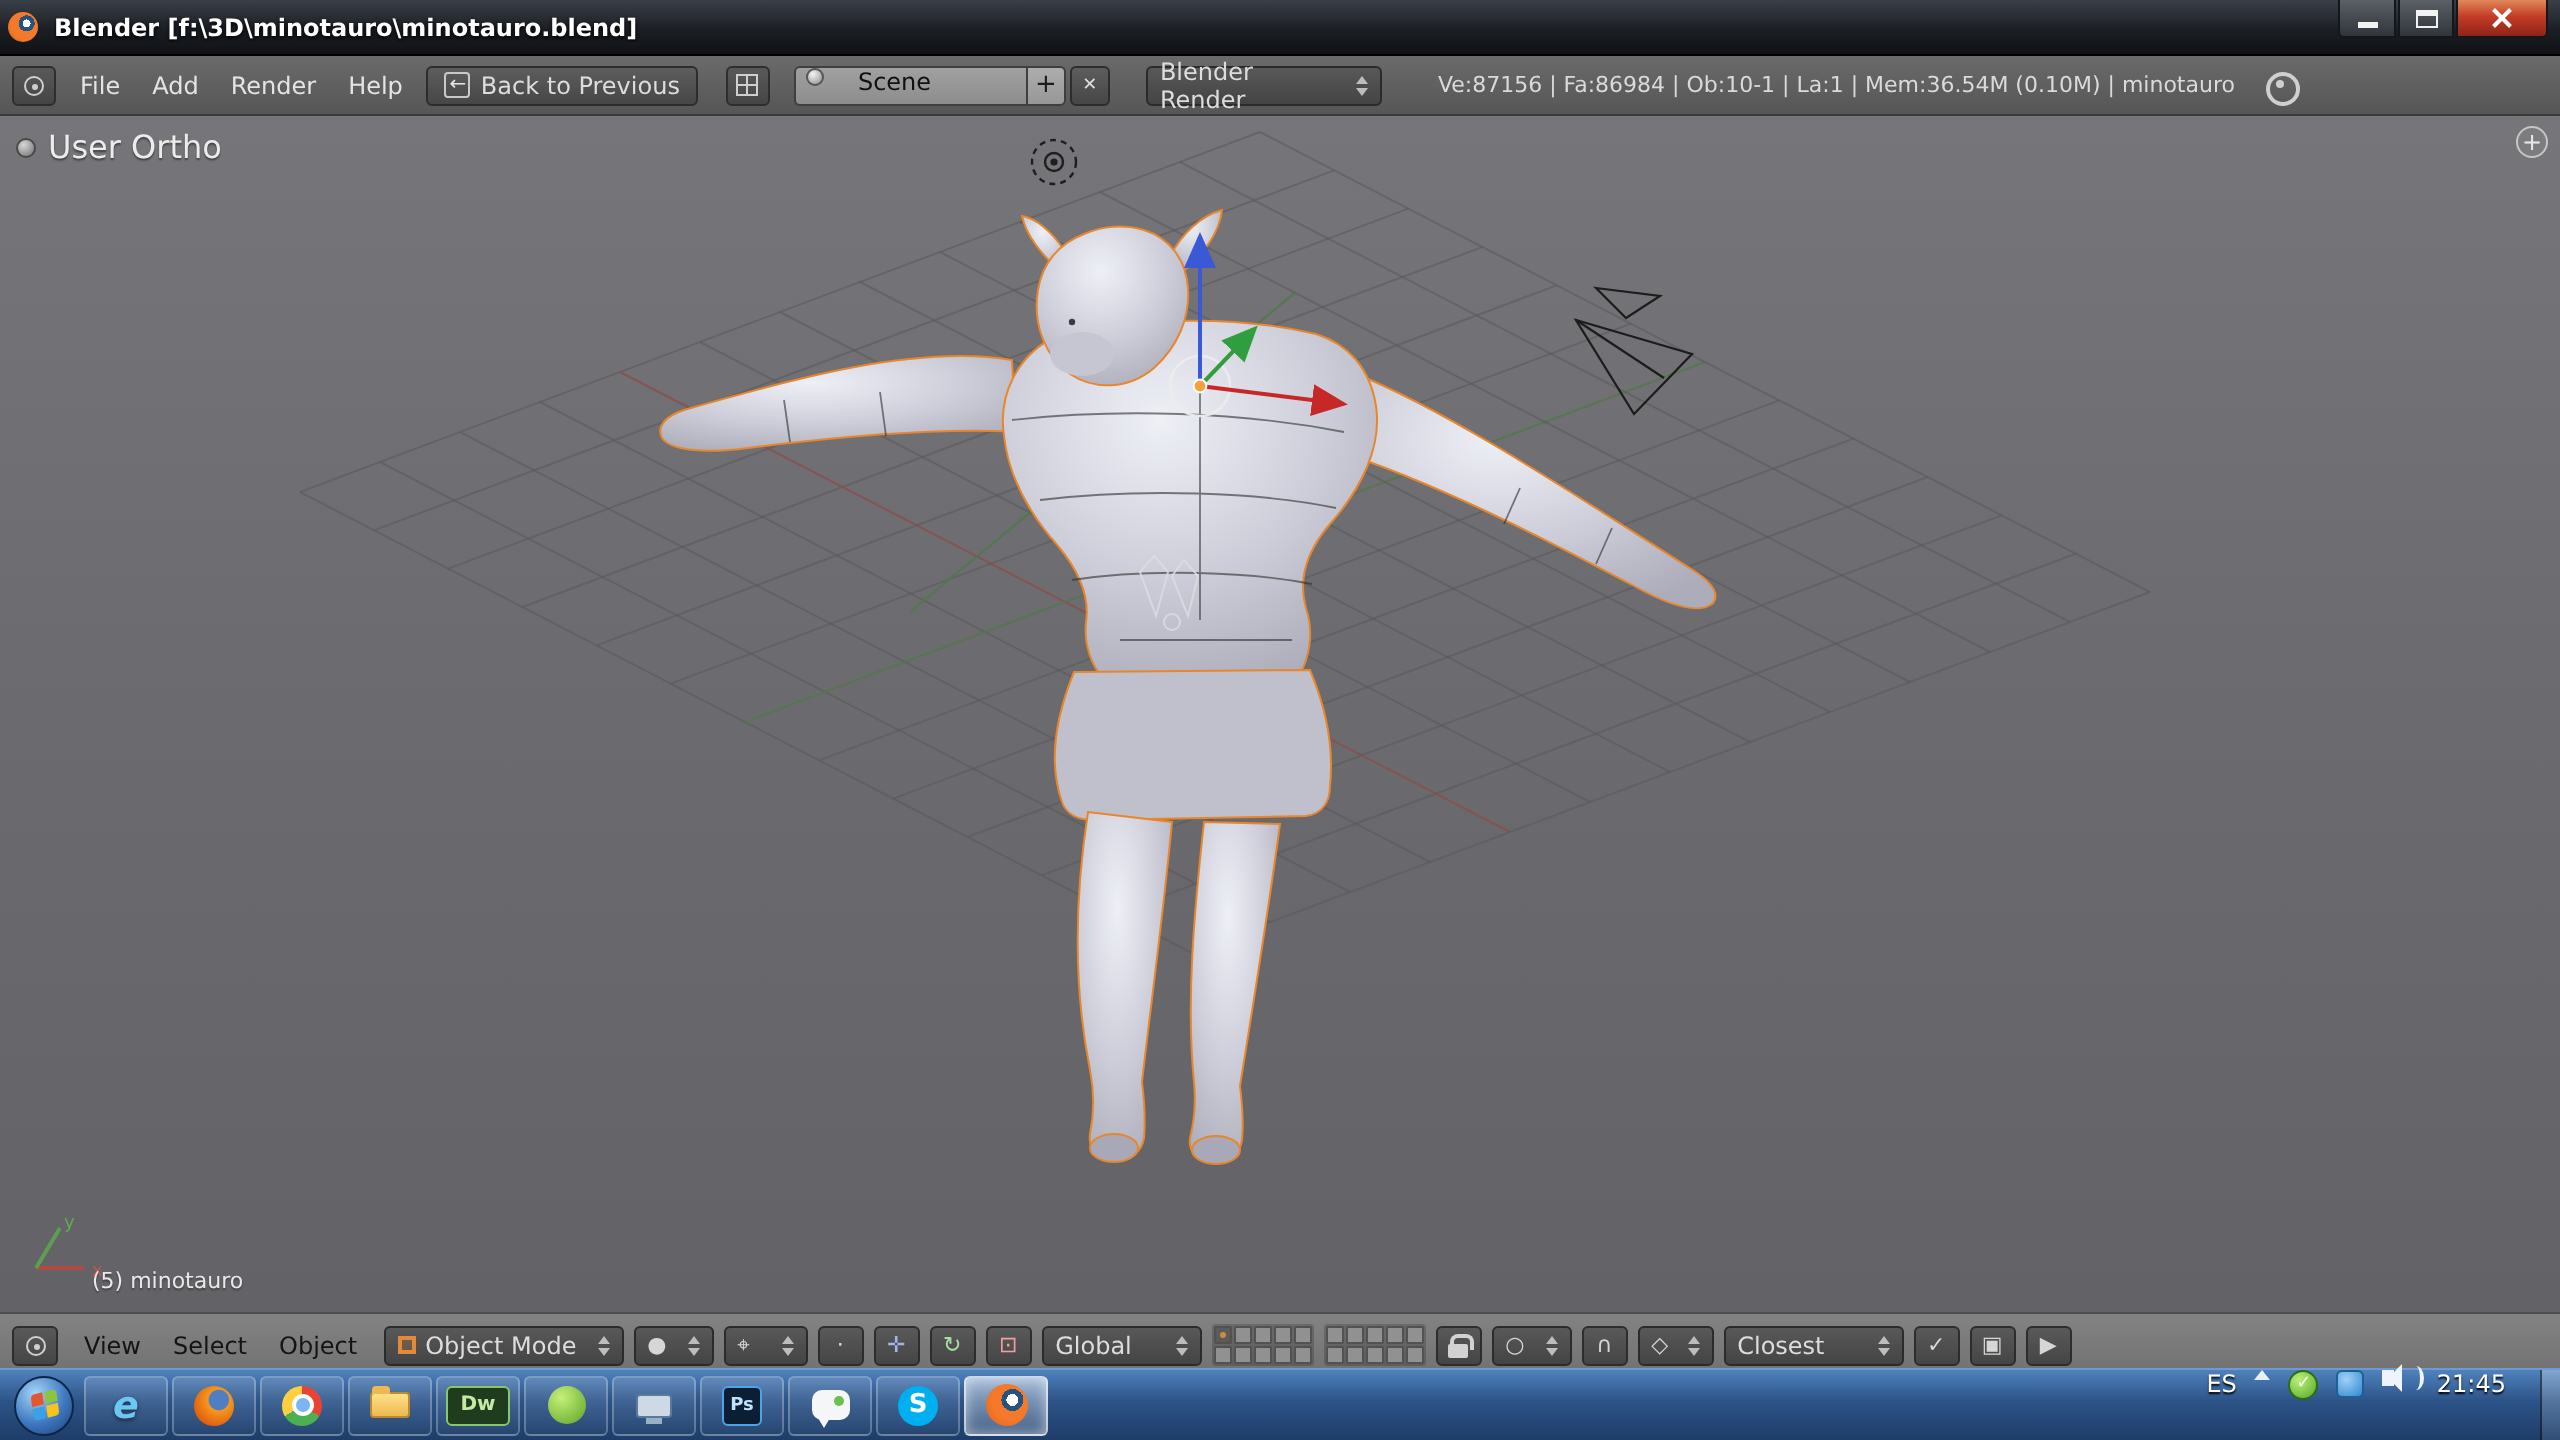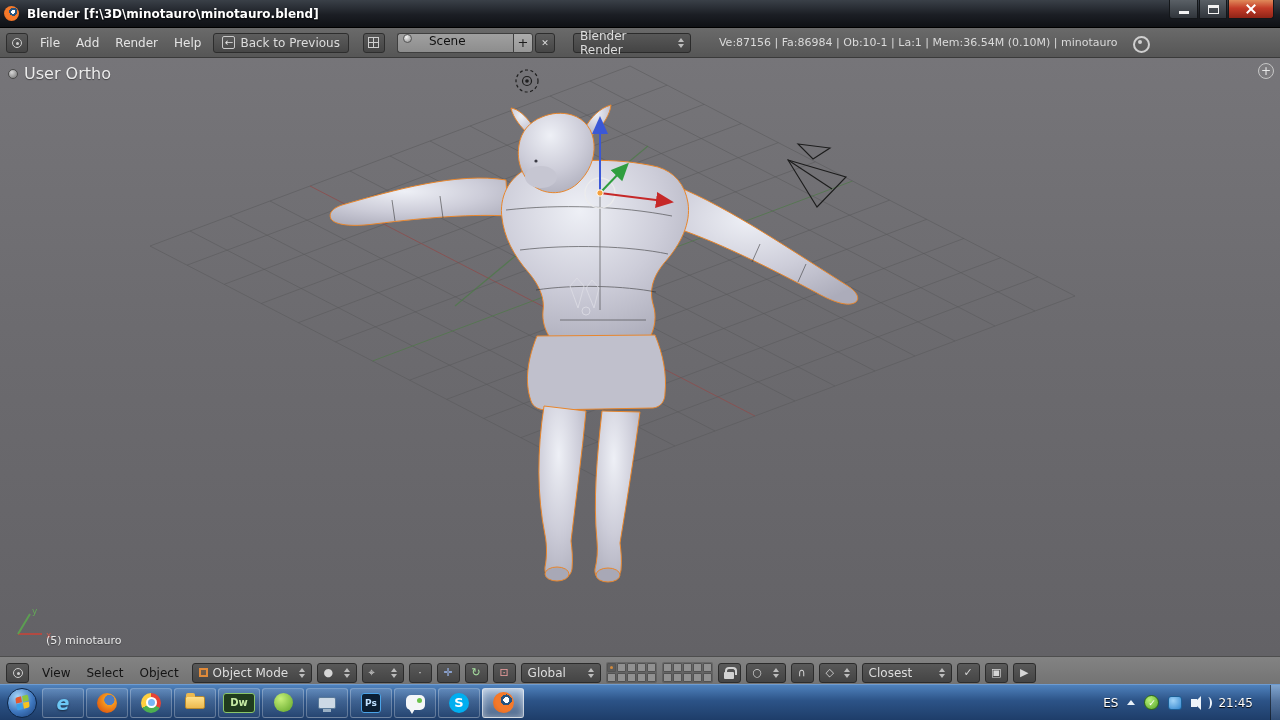--- a/index.html
+++ b/index.html
@@ -154,21 +154,21 @@
     border-radius:3px;color:#bfe0ff;font-size:9px;font-weight:bold;}
   .icon-messenger{width:19px;height:15px;background:#f4f6f8;border-radius:5px;position:relative;}
   .icon-messenger::after{content:"";position:absolute;left:3px;bottom:-4px;width:0;height:0;
     border-left:3px solid transparent;border-right:3px solid transparent;border-top:5px solid #f4f6f8;}
   .icon-messenger::before{content:"";position:absolute;right:3px;top:3px;width:5px;height:5px;
     border-radius:50%;background:#6bc14b;}
   .icon-skype{width:20px;height:20px;border-radius:50%;background:#00aff0;color:#fff;
     font-size:13px;font-weight:bold;}
   .icon-blender{width:21px;height:21px;border-radius:50%;
     background:radial-gradient(circle at 63% 38%, #fff 0 3px, #27537f 3px 5.5px, #f5792a 5.5px 10px, #d9641f 100%);}
-  .tray{margin-left:auto;display:flex;align-items:center;gap:9px;color:#fff;}
+  .tray{margin-left:auto;display:flex;gap:9px;color:#fff;}
   .tray-lang{font-size:12px;text-shadow:0 1px 1px #000;}
   .tray-arrow{width:0;height:0;border-left:4px solid transparent;border-right:4px solid transparent;
     border-bottom:5px solid #e8f0f8;}
   .tray-green{width:15px;height:15px;border-radius:50%;border:1px solid #2f6b12;
     background:radial-gradient(circle at 35% 30%,#b8f27a,#57a62a);display:flex;align-items:center;
     justify-content:center;color:#fff;font-size:9px;}
   .tray-blue{width:14px;height:14px;border-radius:3px;border:1px solid #1d5f96;
     background:radial-gradient(circle at 35% 30%,#9fd2f7,#3387cf);}
   .spk{width:6px;height:8px;background:#eef4fa;position:relative;margin-right:8px;}
   .spk::before{content:"";position:absolute;left:3px;top:-3px;border-top:7px solid transparent;

